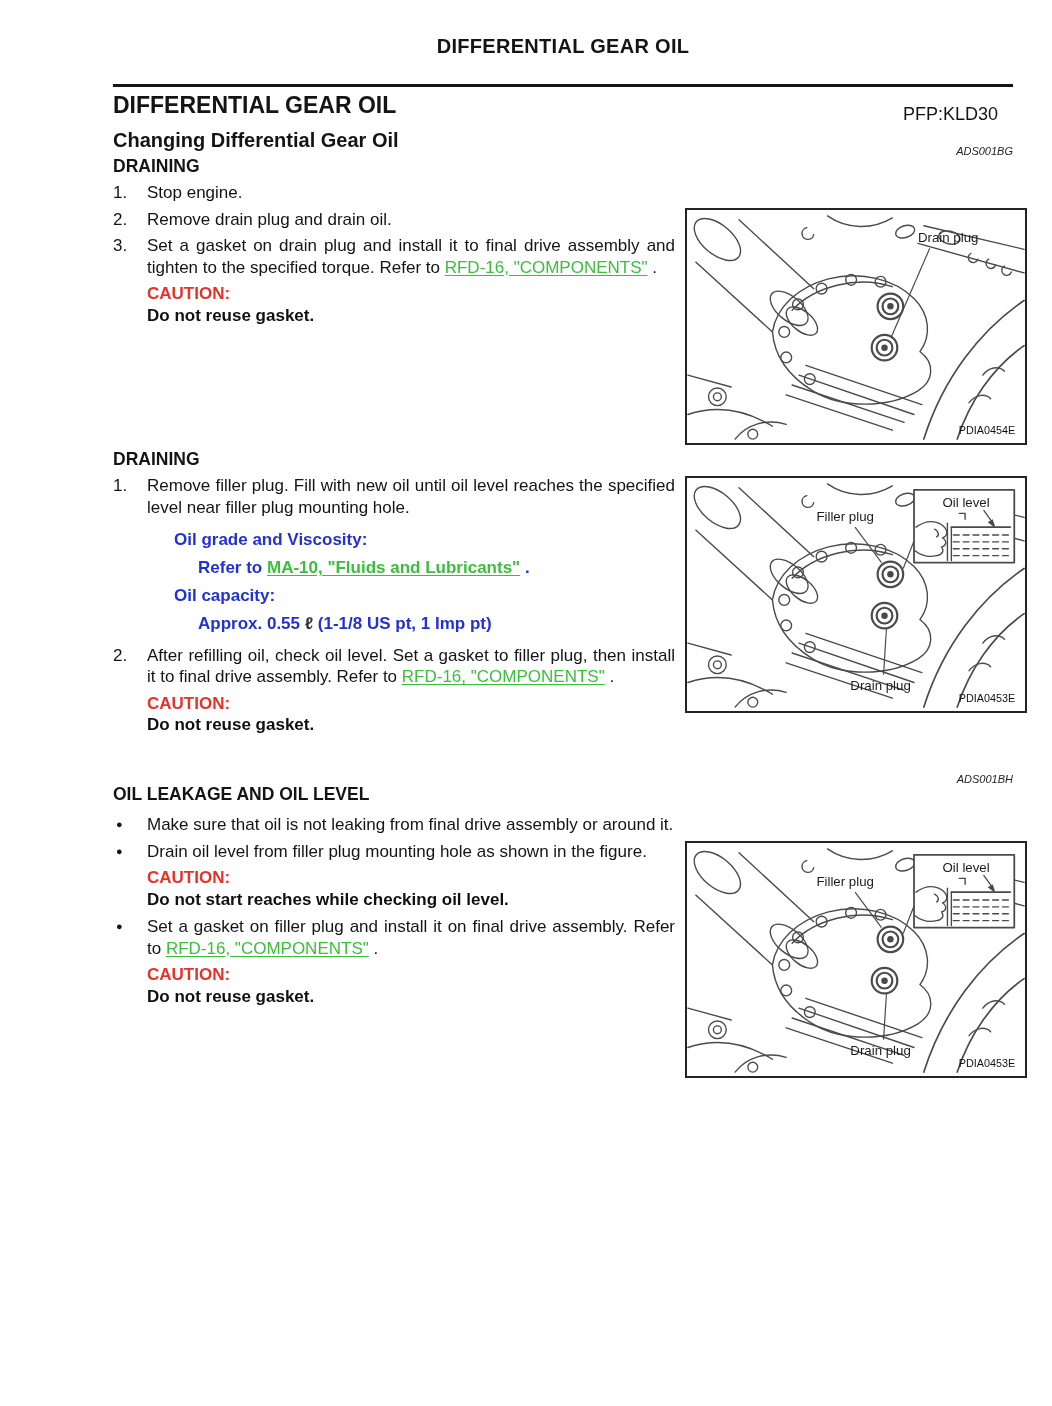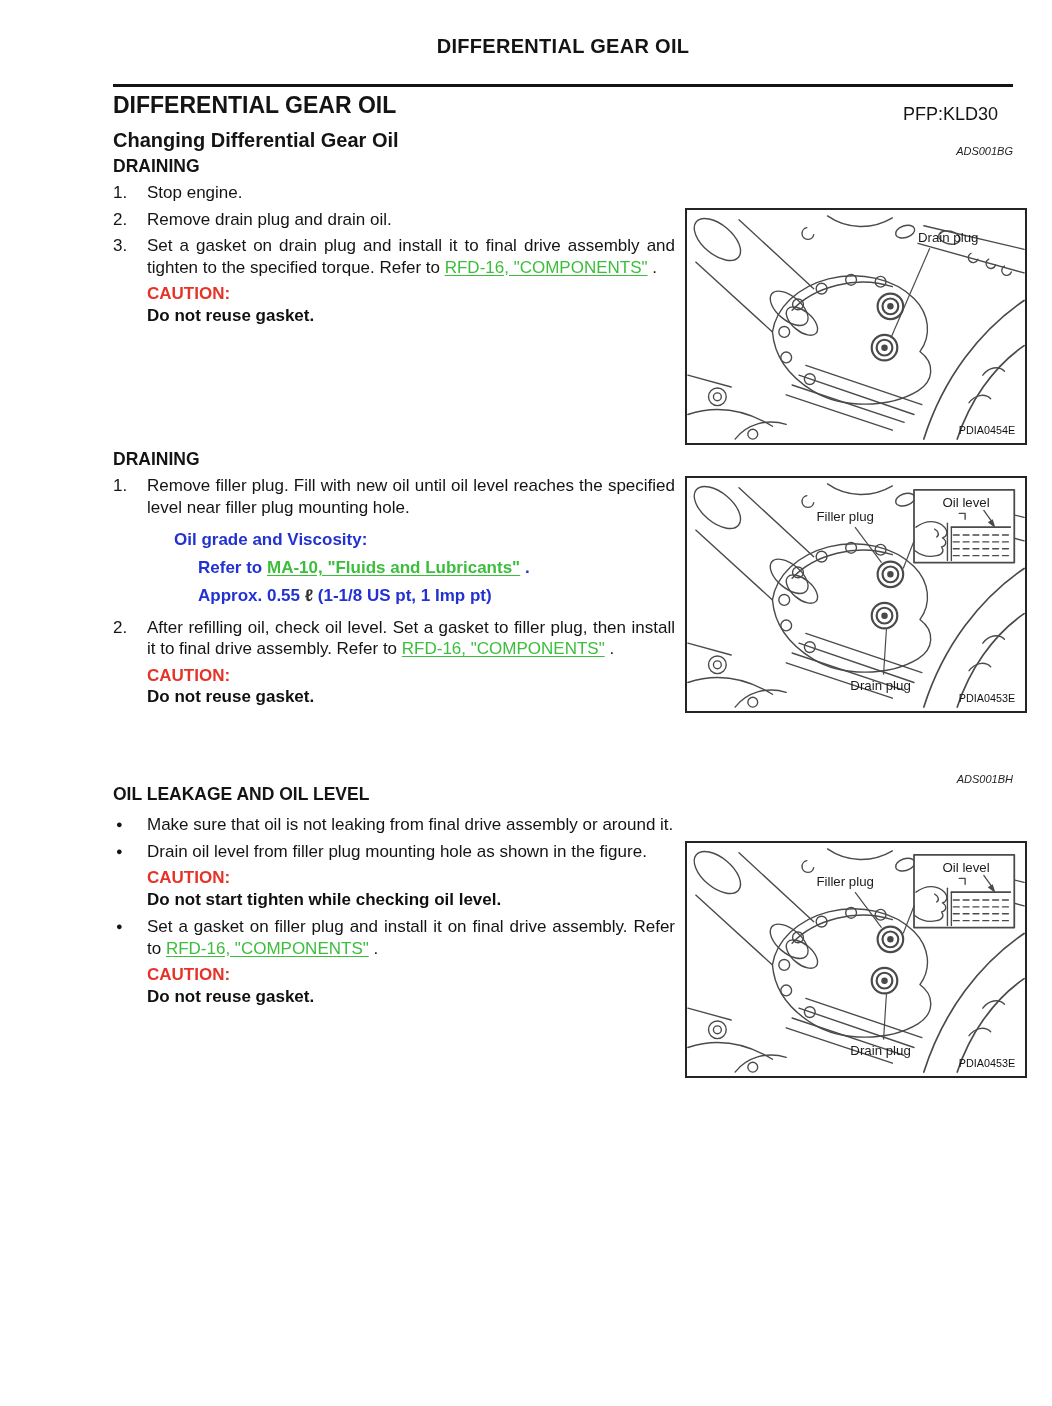--- a/index.html
+++ b/index.html
@@ -174,20 +174,21 @@
 
   <div class="h3" style="top:449px">DRAINING</div>
   <div class="flow" style="top:475px">
     <div class="step">
       <span class="step-num">1.</span>
       <span class="step-body">Remove filler plug. Fill with new oil until oil level reaches the specified level near filler plug mounting hole.</span>
     </div>
     <div class="spec">
       <div class="spec-line">Oil grade and Viscosity:</div>
       <div class="spec-line spec-indent"><span>Refer to </span><span class="ref-link">MA-10, "Fluids and Lubricants"</span><span> .</span></div>
+      <div class="spec-line">Oil capacity:</div>
       <div class="spec-line spec-indent"><span>Approx. 0.55 </span><span class="liter">ℓ</span><span> (1-1/8 US pt, 1 Imp pt)</span></div>
     </div>
     <div class="step">
       <span class="step-num">2.</span>
       <span class="step-body"><span>After refilling oil, check oil level. Set a gasket to filler plug, then install it to final drive assembly. Refer to </span><span class="ref-link">RFD-16, "COMPO­NENTS"</span><span> .</span></span>
     </div>
     <div class="caution">
       <div class="caution-label">CAUTION:</div>
       <div class="caution-text">Do not reuse gasket.</div>
     </div>
@@ -214,21 +215,21 @@
     <div class="bullet wide">
       <span class="bullet-marker">●</span>
       <span class="step-body">Make sure that oil is not leaking from final drive assembly or around it.</span>
     </div>
     <div class="bullet">
       <span class="bullet-marker">●</span>
       <span class="step-body">Drain oil level from filler plug mounting hole as shown in the fig­ure.</span>
     </div>
     <div class="caution">
       <div class="caution-label">CAUTION:</div>
-      <div class="caution-text">Do not start tighten while checking oil level.</div>
+      <div class="caution-text">Do not start reaches while checking oil level.</div>
     </div>
     <div class="bullet">
       <span class="bullet-marker">●</span>
       <span class="step-body"><span>Set a gasket on filler plug and install it on final drive assembly. Refer to </span><span class="ref-link">RFD-16, "COMPONENTS"</span><span> .</span></span>
     </div>
     <div class="caution">
       <div class="caution-label">CAUTION:</div>
       <div class="caution-text">Do not reuse gasket.</div>
     </div>
   </div>

